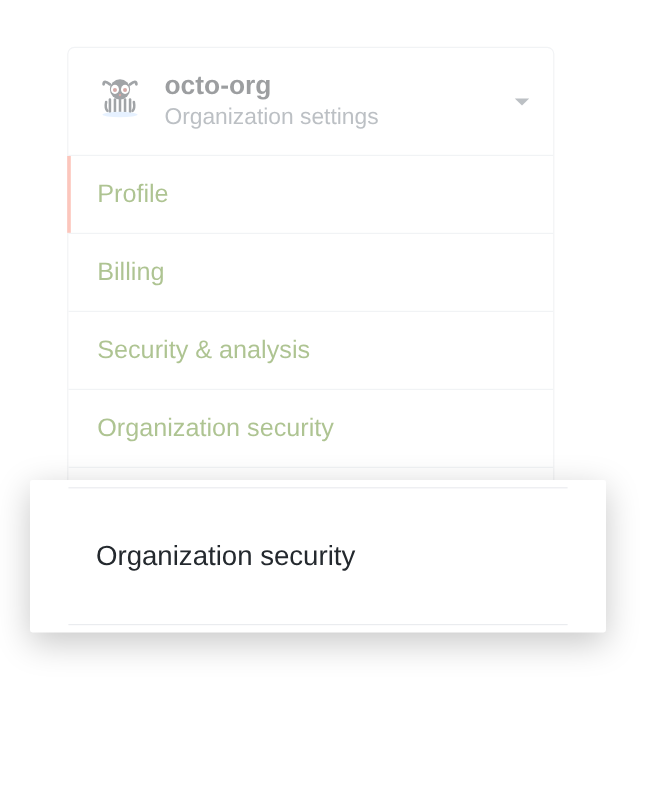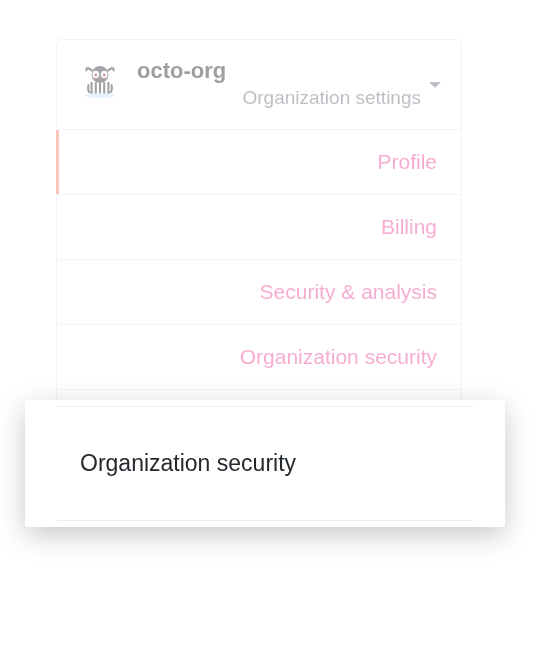--- a/index.html
+++ b/index.html
@@ -54,38 +54,37 @@
       font-size: 22px;
       font-weight: 600;
       color: #24292e;
       line-height: 1.2;
     }
     .org-subtitle {
       font-size: 19px;
       color: #6a737d;
       line-height: 1.3;
       margin-top: 2px;
-      text-align: right;
     }
     .chevron {
       width: 0;
       height: 0;
       border-left: 6px solid transparent;
       border-right: 6px solid transparent;
       border-top: 6px solid #6a737d;
       margin-left: 8px;
       flex-shrink: 0;
     }
     .nav-item {
       display: block;
       padding: 20px 24px;
       font-size: 21px;
-      color: #ec4899;
+      color: #4d7c0f;
       border-bottom: 1px solid #e1e4e8;
-      text-align: right;
+      text-align: left;
       background: transparent;
       cursor: pointer;
       position: relative;
     }
     .nav-item:last-child {
       border-bottom: none;
     }
     .nav-item.current::before {
       content: "";
       position: absolute;

